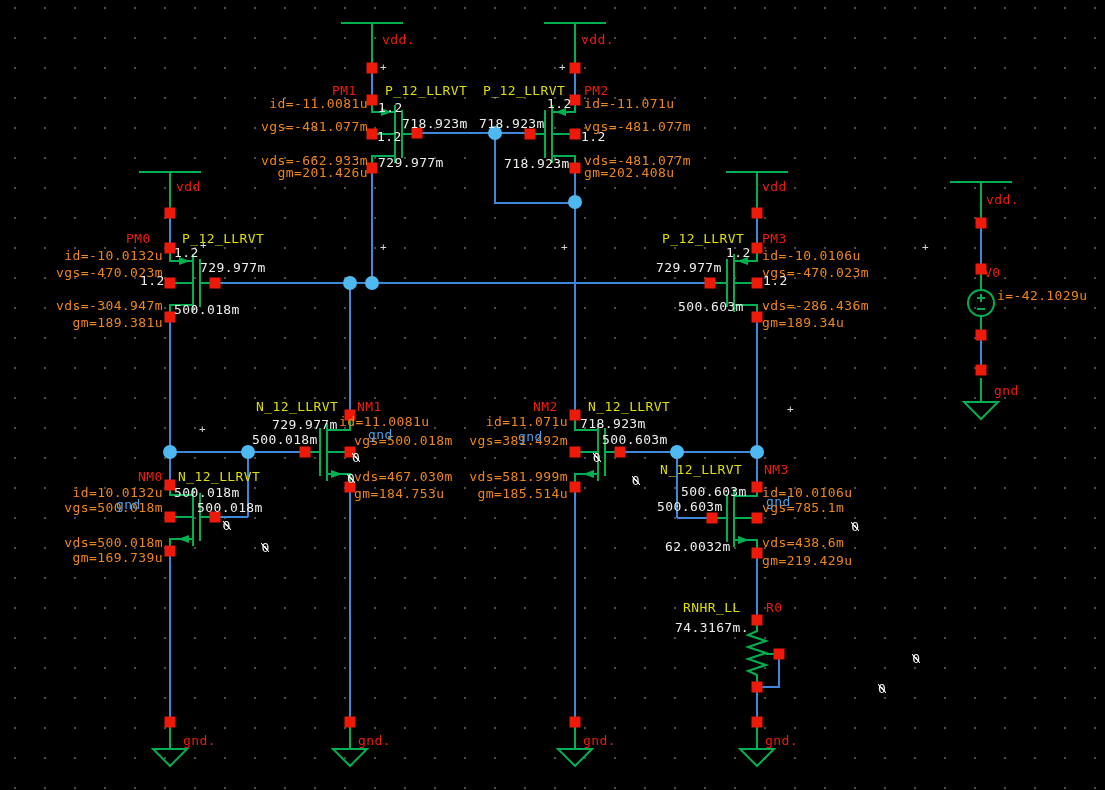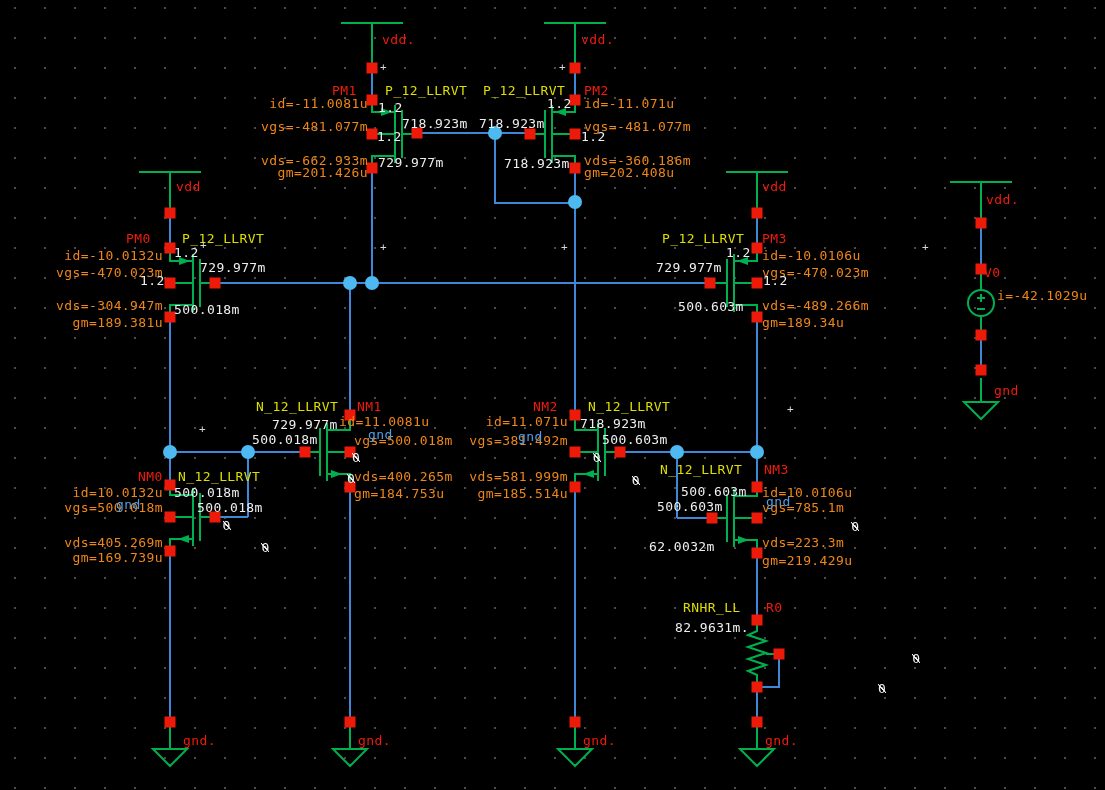--- a/index.html
+++ b/index.html
@@ -179,21 +179,21 @@
   <span class="lb wht" style="left:378px;top:101px">1.2</span>
   <span class="lb wht" style="left:377px;top:130px">1.2</span>
   <span class="lb wht" style="left:402px;top:117px">718.923m</span>
   <span class="lb wht" style="left:378px;top:156px">729.977m</span>
 
   
   <span class="lb yel" style="left:483px;top:84px">P_12_LLRVT</span>
   <span class="lb red" style="left:584px;top:84px">PM2</span>
   <span class="lb org" style="left:584px;top:97px">id=-11.071u</span>
   <span class="lb org" style="left:584px;top:120px">vgs=-481.077m</span>
-  <span class="lb org" style="left:584px;top:154px">vds=-360.186m</span>
+  <span class="lb org" style="left:584px;top:154px">vds=-481.077m</span>
   <span class="lb org" style="left:584px;top:166px">gm=202.408u</span>
   <span class="lb wht" style="left:547px;top:97px">1.2</span>
   <span class="lb wht" style="left:581px;top:130px">1.2</span>
   <span class="lb wht" style="left:479px;top:117px">718.923m</span>
   <span class="lb wht" style="left:504px;top:157px">718.923m</span>
 
   
   <span class="lb red" style="left:126px;top:232px">PM0</span>
   <span class="lb yel" style="left:182px;top:232px">P_12_LLRVT</span>
   <span class="lb org ra" style="left:163px;top:249px">id=-10.0132u</span>
@@ -203,35 +203,35 @@
   <span class="lb wht" style="left:174px;top:246px">1.2</span>
   <span class="lb wht" style="left:140px;top:274px">1.2</span>
   <span class="lb wht" style="left:200px;top:261px">729.977m</span>
   <span class="lb wht" style="left:174px;top:303px">500.018m</span>
 
   
   <span class="lb yel" style="left:662px;top:232px">P_12_LLRVT</span>
   <span class="lb red" style="left:762px;top:232px">PM3</span>
   <span class="lb org" style="left:762px;top:249px">id=-10.0106u</span>
   <span class="lb org" style="left:762px;top:266px">vgs=-470.023m</span>
-  <span class="lb org" style="left:762px;top:299px">vds=-489.266m</span>
+  <span class="lb org" style="left:762px;top:299px">vds=-286.436m</span>
   <span class="lb org" style="left:762px;top:316px">gm=189.34u</span>
   <span class="lb wht" style="left:726px;top:246px">1.2</span>
   <span class="lb wht" style="left:763px;top:274px">1.2</span>
   <span class="lb wht" style="left:656px;top:261px">729.977m</span>
   <span class="lb wht" style="left:678px;top:300px">500.603m</span>
 
   
   <span class="lb yel" style="left:256px;top:400px">N_12_LLRVT</span>
   <span class="lb red" style="left:357px;top:400px">NM1</span>
   <span class="lb wht" style="left:272px;top:418px">729.977m</span>
   <span class="lb wht" style="left:252px;top:433px">500.018m</span>
   <span class="lb org" style="left:339px;top:415px">id=11.0081u</span>
   <span class="lb org" style="left:354px;top:434px">vgs=500.018m</span>
-  <span class="lb org" style="left:354px;top:470px">vds=400.265m</span>
+  <span class="lb org" style="left:354px;top:470px">vds=467.030m</span>
   <span class="lb org" style="left:354px;top:487px">gm=184.753u</span>
   <span class="lb wht slz" style="left:352px;top:447px">0</span>
   <span class="lb wht slz" style="left:329px;top:468px">0</span>
 
   
   <span class="lb red" style="left:533px;top:400px">NM2</span>
   <span class="lb yel" style="left:588px;top:400px">N_12_LLRVT</span>
   <span class="lb org ra" style="left:568px;top:415px">id=11.071u</span>
   <span class="lb org ra" style="left:568px;top:434px">vgs=381.492m</span>
   <span class="lb org ra" style="left:568px;top:470px">vds=581.999m</span>
@@ -239,43 +239,43 @@
   <span class="lb wht" style="left:580px;top:417px">718.923m</span>
   <span class="lb wht" style="left:602px;top:433px">500.603m</span>
   <span class="lb wht slz" style="left:557px;top:447px">0</span>
   <span class="lb wht slz" style="left:578px;top:470px">0</span>
 
   
   <span class="lb red" style="left:138px;top:470px">NM0</span>
   <span class="lb yel" style="left:178px;top:470px">N_12_LLRVT</span>
   <span class="lb org ra" style="left:163px;top:486px">id=10.0132u</span>
   <span class="lb org ra" style="left:163px;top:501px">vgs=500.018m</span>
-  <span class="lb org ra" style="left:163px;top:536px">vds=405.269m</span>
+  <span class="lb org ra" style="left:163px;top:536px">vds=500.018m</span>
   <span class="lb org ra" style="left:163px;top:551px">gm=169.739u</span>
   <span class="lb wht" style="left:174px;top:486px">500.018m</span>
   <span class="lb wht" style="left:197px;top:501px">500.018m</span>
   <span class="lb wht slz" style="left:151px;top:515px">0</span>
   <span class="lb wht slz" style="left:172px;top:537px">0</span>
 
   
   <span class="lb yel" style="left:660px;top:463px">N_12_LLRVT</span>
   <span class="lb red" style="left:764px;top:463px">NM3</span>
   <span class="lb org" style="left:762px;top:486px">id=10.0106u</span>
   <span class="lb org" style="left:762px;top:501px">vgs=785.1m</span>
-  <span class="lb org" style="left:762px;top:536px">vds=223.3m</span>
+  <span class="lb org" style="left:762px;top:536px">vds=438.6m</span>
   <span class="lb org" style="left:762px;top:554px">gm=219.429u</span>
   <span class="lb wht" style="left:681px;top:485px">500.603m</span>
   <span class="lb wht" style="left:657px;top:500px">500.603m</span>
-  <span class="lb wht" style="left:649px;top:540px">62.0032m</span>
+  <span class="lb wht" style="left:665px;top:540px">62.0032m</span>
   <span class="lb wht slz" style="left:744px;top:516px">0</span>
 
   
   <span class="lb yel" style="left:683px;top:601px">RNHR_LL</span>
   <span class="lb red" style="left:766px;top:601px">R0</span>
-  <span class="lb wht" style="left:675px;top:621px">82.9631m.</span>
+  <span class="lb wht" style="left:675px;top:621px">74.3167m.</span>
   <span class="lb wht slz" style="left:787px;top:648px">0</span>
   <span class="lb wht slz" style="left:735px;top:678px">0</span>
 
   
   <span class="lb red" style="left:984px;top:266px">V0</span>
   <span class="lb org" style="left:997px;top:289px">i=-42.1029u</span>
 
   
   <span class="lb nblue" style="left:116px;top:498px">gnd</span>
   <span class="lb nblue" style="left:368px;top:428px">gnd</span>

